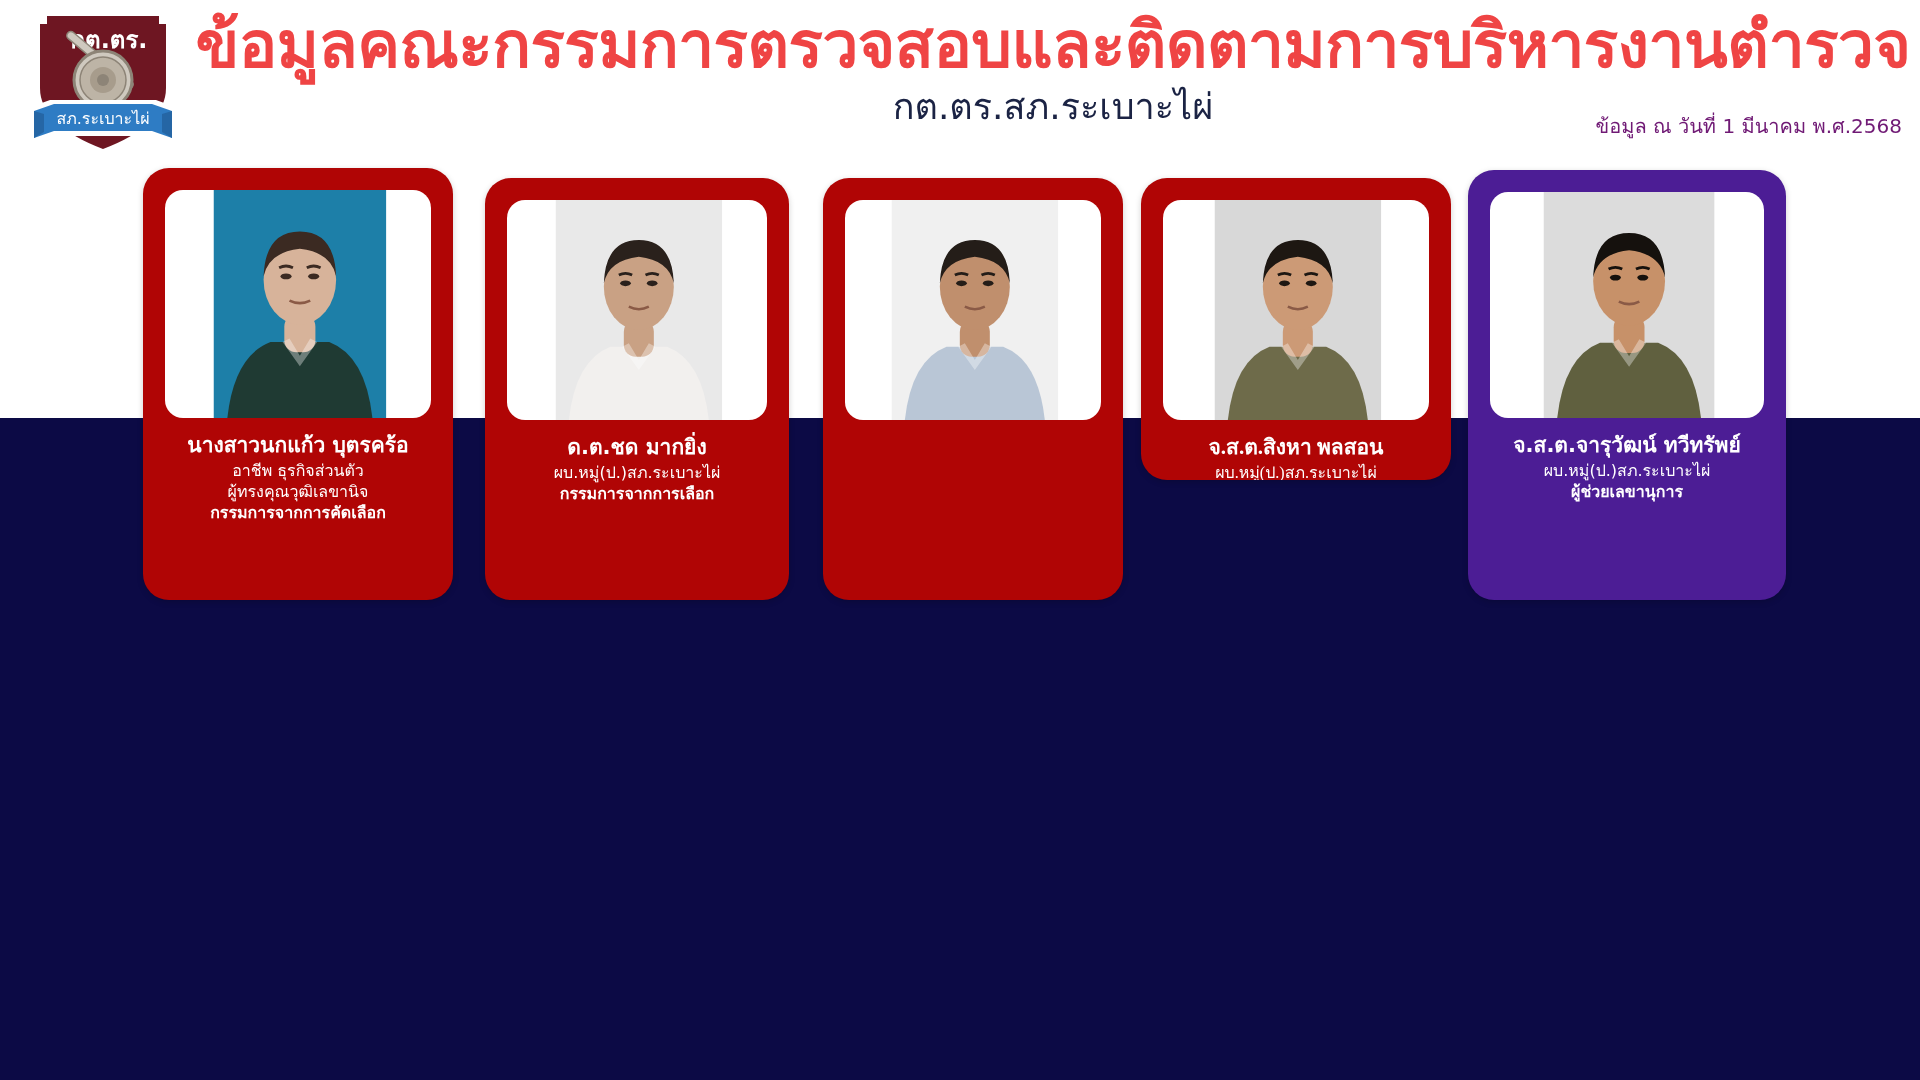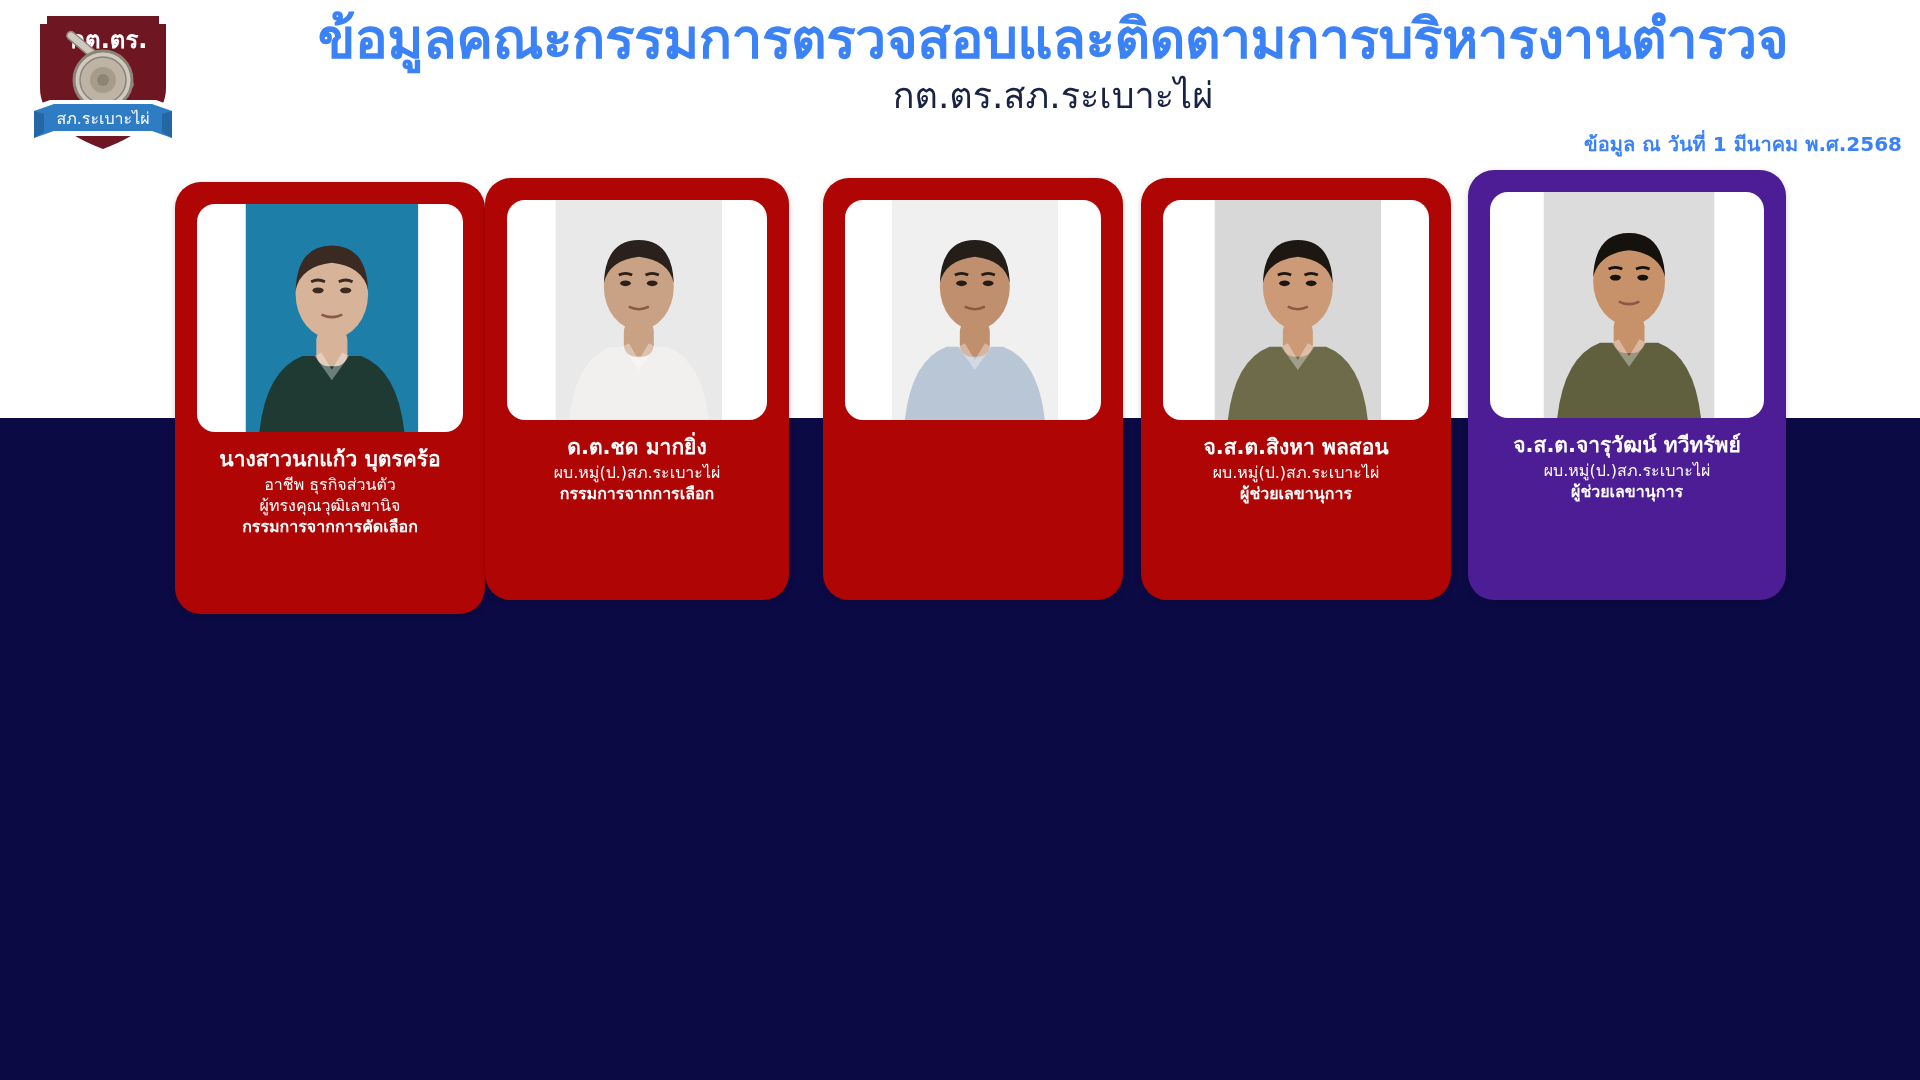--- a/index.html
+++ b/index.html
@@ -42,41 +42,40 @@
   }
   #logo svg { display:block; width:178px; height:160px; }
 
   #title-block {
     position:absolute;
     left:186px; top:6px;
     width:1734px;
     text-align:center;
   }
   #main-title {
-    font-size:55px;
+    font-size:64px;
     font-weight:bold;
-    color:#3b82f6;
+    color:#ef4444;
     letter-spacing:-0.5px;
     line-height:1.22;
     white-space:nowrap;
   }
   #sub-title {
     font-size:36px;
     font-weight:normal;
     color:#1b2344;
     line-height:1.25;
     margin-top:0;
   }
   #date-line {
     position:absolute;
-    right:18px; top:128px;
+    right:18px; top:110px;
     font-size:20px;
-    color:#3b82f6;
+    color:#701a75;
     white-space:nowrap;
-    font-weight:bold;
   }
 
   
   #cards {
     position:absolute;
     left:0; top:0;
     width:1920px; height:1080px;
     z-index:4;
   }
   .card {
@@ -158,21 +157,21 @@
 
     <div id="title-block">
       <div id="main-title">ข้อมูลคณะกรรมการตรวจสอบและติดตามการบริหารงานตำรวจ</div>
       <div id="sub-title">กต.ตร.สภ.ระเบาะไผ่</div>
     </div>
 
     <div id="date-line">ข้อมูล ณ วันที่ 1 มีนาคม พ.ศ.2568</div>
   </div>
 
   <div id="cards">
-      <div class="card" style="left: 143px; top: 182px; width: 310px; height: 432px; background: rgb(176, 5, 5); margin-left: 32px;">
+      <div class="card" style="left: 143px; top: 168px; width: 310px; height: 432px; background: rgb(176, 5, 5);">
         <div class="photo-frame" style="left: 22px; top: 22px; width: 266px; height: 228px;">
           <div class="photo" style="width: 169px;">
   <svg viewBox="0 0 100 132" preserveAspectRatio="xMidYMin slice" xmlns="http://www.w3.org/2000/svg">
     <rect x="0" y="0" width="100" height="132" fill="#1d7fa8"></rect>
 
     <path d="M8 132 Q12 96 33 88 L67 88 Q88 96 92 132 Z" fill="#1f3a33"></path>
 
     <rect x="41" y="72" width="18" height="22" rx="7" fill="#d7b39a"></rect>
 
     <ellipse cx="50" cy="52" rx="21" ry="26" fill="#d7b39a"></ellipse>
@@ -247,21 +246,21 @@
     <path d="M38 45 Q42 43 46 45" stroke="#241d18" stroke-width="1.6" fill="none"></path>
     <path d="M54 45 Q58 43 62 45" stroke="#241d18" stroke-width="1.6" fill="none"></path>
 
     <path d="M44 64 Q50 67 56 64" stroke="#8a5a46" stroke-width="1.5" fill="none"></path>
 
     <path d="M40 88 L50 102 L60 88 L56 86 L50 96 L44 86 Z" fill="#ffffff" opacity="0.35"></path>
   </svg>
           </div>
         </div>
       </div>
-      <div class="card" style="left: 1141px; top: 178px; width: 310px; height: 422px; background: rgb(176, 5, 5);">
+      <div class="card" style="left: 1141px; top: 178px; width: 310px; height: 302px; background: rgb(176, 5, 5); font-family: Liberation Serif, serif;">
         <div class="photo-frame" style="left: 22px; top: 22px; width: 266px; height: 220px;">
           <div class="photo" style="width: 163px;">
   <svg viewBox="0 0 100 132" preserveAspectRatio="xMidYMin slice" xmlns="http://www.w3.org/2000/svg">
     <rect x="0" y="0" width="100" height="132" fill="#d8d8d8"></rect>
 
     <path d="M8 132 Q12 96 33 88 L67 88 Q88 96 92 132 Z" fill="#6e6b4a"></path>
 
     <rect x="41" y="72" width="18" height="22" rx="7" fill="#cc9a76"></rect>
 
     <ellipse cx="50" cy="52" rx="21" ry="26" fill="#cc9a76"></ellipse>

